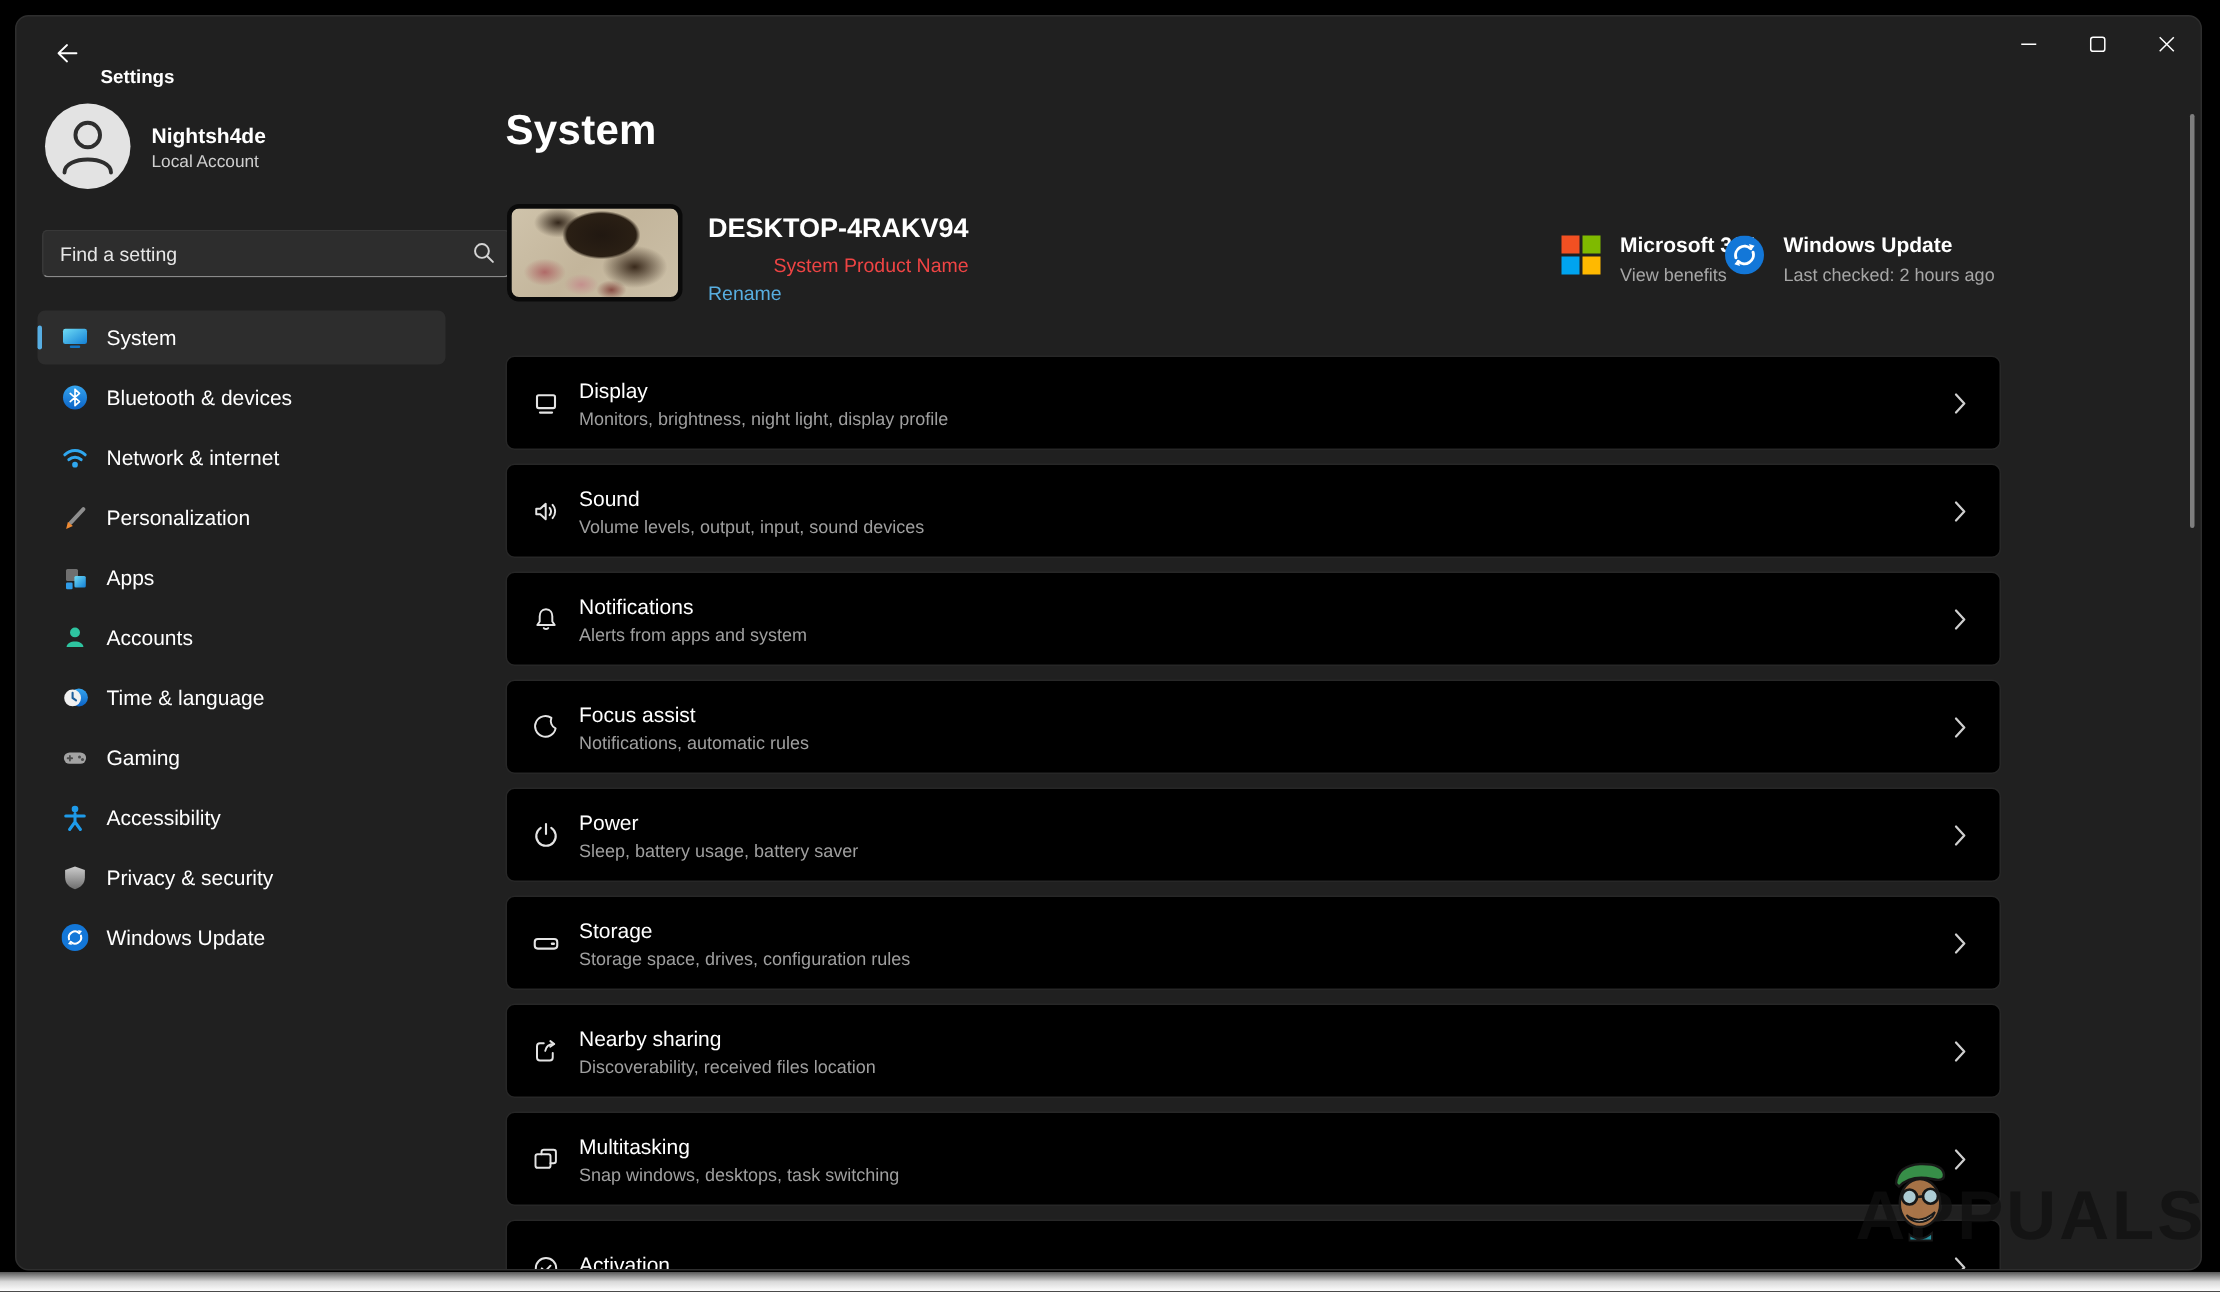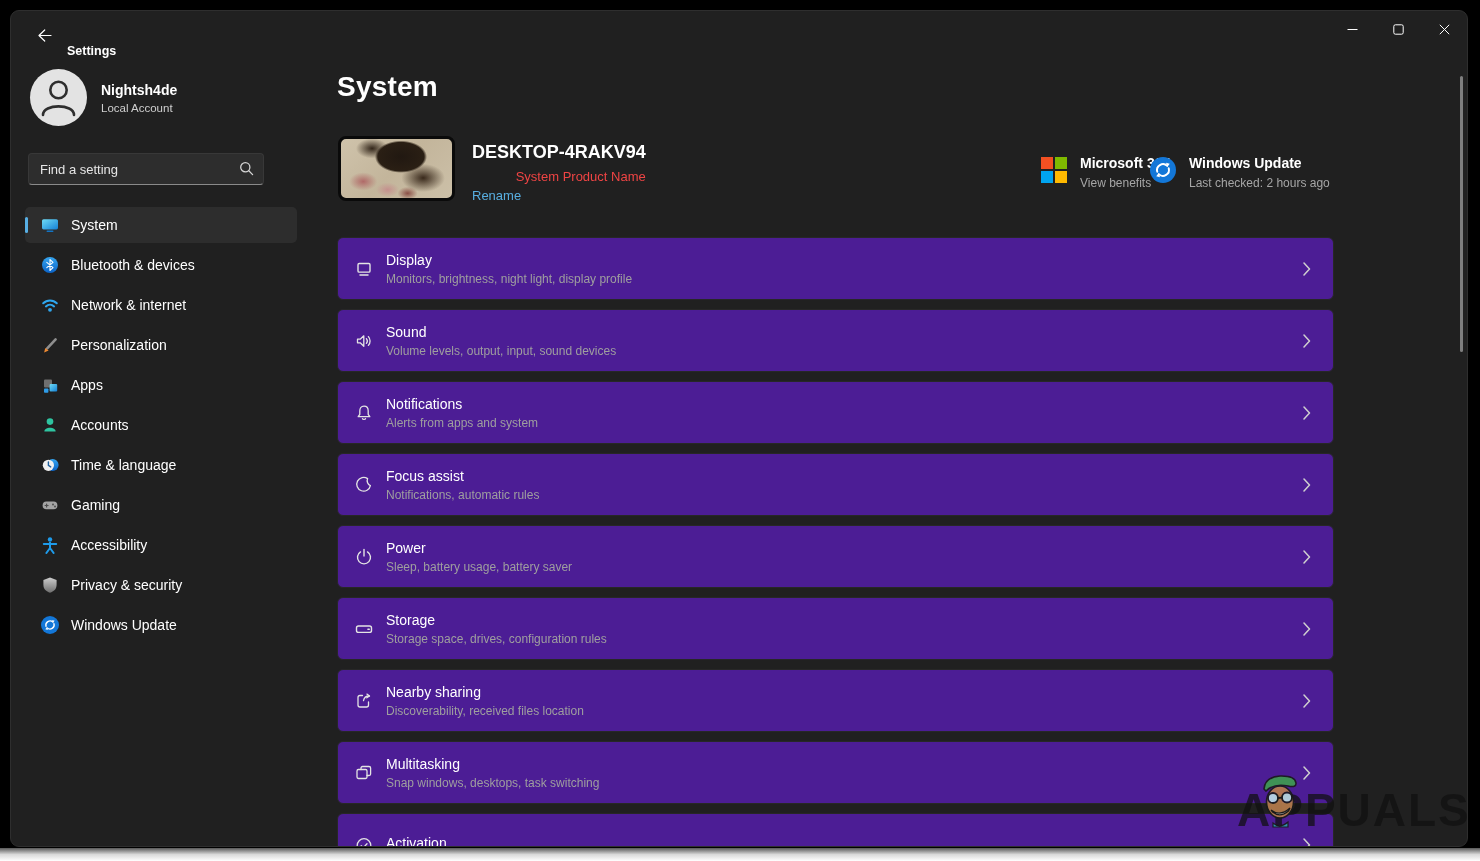--- a/index.html
+++ b/index.html
@@ -16,21 +16,21 @@
   .backbtn { position:absolute; left:16px; top:8px; width:34px; height:32px; background:transparent; border:none; border-radius:5px; display:flex; align-items:center; justify-content:center; cursor:pointer; }
   .apptitle { position:absolute; left:56px; top:33px; font-size:12.5px; font-weight:700; color:#fff; }
   .captions { position:absolute; right:0; top:0; height:36px; display:flex; }
   .captions button { width:46px; height:36px; background:transparent; border:none; display:flex; align-items:center; justify-content:center; cursor:pointer; }
 
   
   .user { position:absolute; left:19px; top:58px; display:flex; align-items:center; gap:14px; }
   .avatar { width:57px; height:57px; border-radius:50%; background:#e3e3e3; display:flex; align-items:center; justify-content:center; }
   .user-name { font-size:14px; font-weight:700; color:#fff; }
   .user-type { font-size:11.5px; color:#cfcfcf; margin-top:4px; }
-  .searchbox { position:absolute; left:17px; top:142px; width:236px; height:32px; }
+  .searchbox { position:absolute; left:17px; top:142px; width:312px; height:32px; }
   .searchbox input { width:100%; height:100%; background:#2d2d2d; border:1px solid #383838; border-bottom:1px solid #8a8a8a; border-radius:4px; color:#fff; font-size:13px; padding:0 34px 0 11px; font-family:inherit; outline:none; }
   .searchbox input::placeholder { color:#e6e6e6; }
   .search-ic { position:absolute; right:10px; top:8px; }
   .nav { position:absolute; left:14px; top:196px; width:272px; }
   .navitem { position:relative; height:36px; margin-bottom:4px; border-radius:5px; display:flex; align-items:center; padding-left:16px; gap:12px; cursor:pointer; }
   .navitem.selected { background:#2d2d2d; }
   .navitem .pill { position:absolute; left:0; top:10px; width:3px; height:16px; border-radius:2px; background:#57aee3; }
   .nicon { width:18px; height:18px; flex:0 0 18px; display:flex; }
   .nlabel { font-size:14px; color:#fff; }
 
@@ -51,21 +51,21 @@
   .rename { font-size:13px; color:#58aee0; margin-top:4px; display:inline-block; cursor:pointer; }
   .quick { position:absolute; display:flex; gap:13px; cursor:pointer; }
   .quick .qtitle { font-size:14px; font-weight:700; color:#fff; }
   .quick .qsub { font-size:12px; color:#a6a6a6; margin-top:5px; }
   .ms365 { left:988px; top:144px;padding-left:42px; }
   .wupd { left:1139px; top:144px; }
   .mslogo { width:26px; height:26px; display:grid; grid-template-columns:12px 12px; grid-template-rows:12px 12px; gap:2px; margin-top:2px; }
   .wuicon { width:26px; height:26px; margin-top:2px; }
 
   .rows { position:absolute; left:326px; top:226px; width:997px; }
-  .row { position:relative; height:63px; margin-bottom:9px; background:#4c1d95; border:1px solid #272727; border-radius:6px; display:flex; align-items:center; padding:0 22px 0 15px; cursor:pointer; }
+  .row { position:relative; height:63px; margin-bottom:9px; background:#000000; border:1px solid #272727; border-radius:6px; display:flex; align-items:center; padding:0 22px 0 15px; cursor:pointer; }
   .ricon { width:24px; height:22px; flex:0 0 24px; margin-right:9px; display:flex; }
   .rtitle { font-size:14px; color:#fff; }
   .rsub { font-size:12px; color:#9f9f9f; margin-top:4px; }
   .chev { margin-left:auto; display:flex; }
 
   .scrollbar { position:absolute; left:1449px; top:65px; width:3px; height:276px; background:#8f8f8f; border-radius:3px; opacity:.85; }
 
   
   .watermark { position:absolute; left:1226px; top:772px; width:230px; height:70px; pointer-events:none; }
   .wmtext { font-size:46px; font-weight:800; letter-spacing:2px; color:#101010; opacity:.72; }

